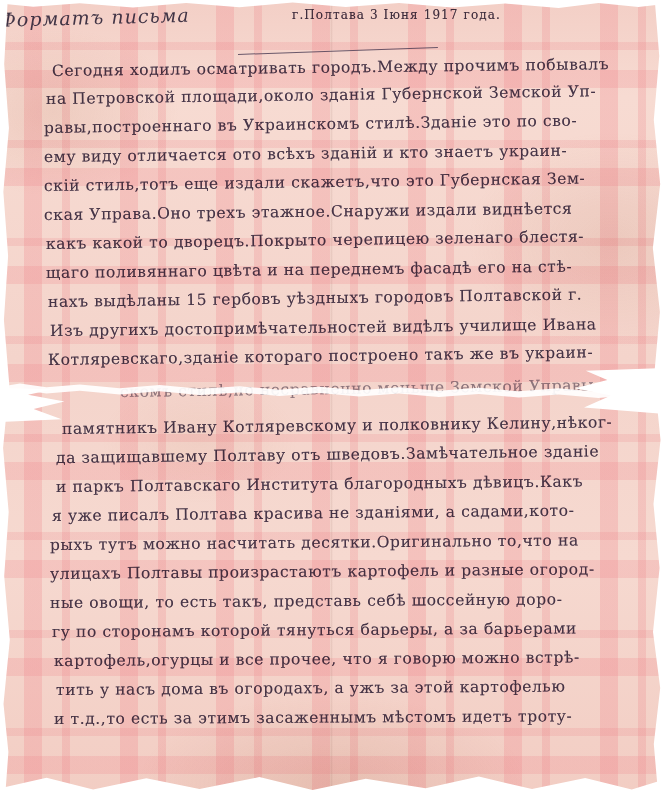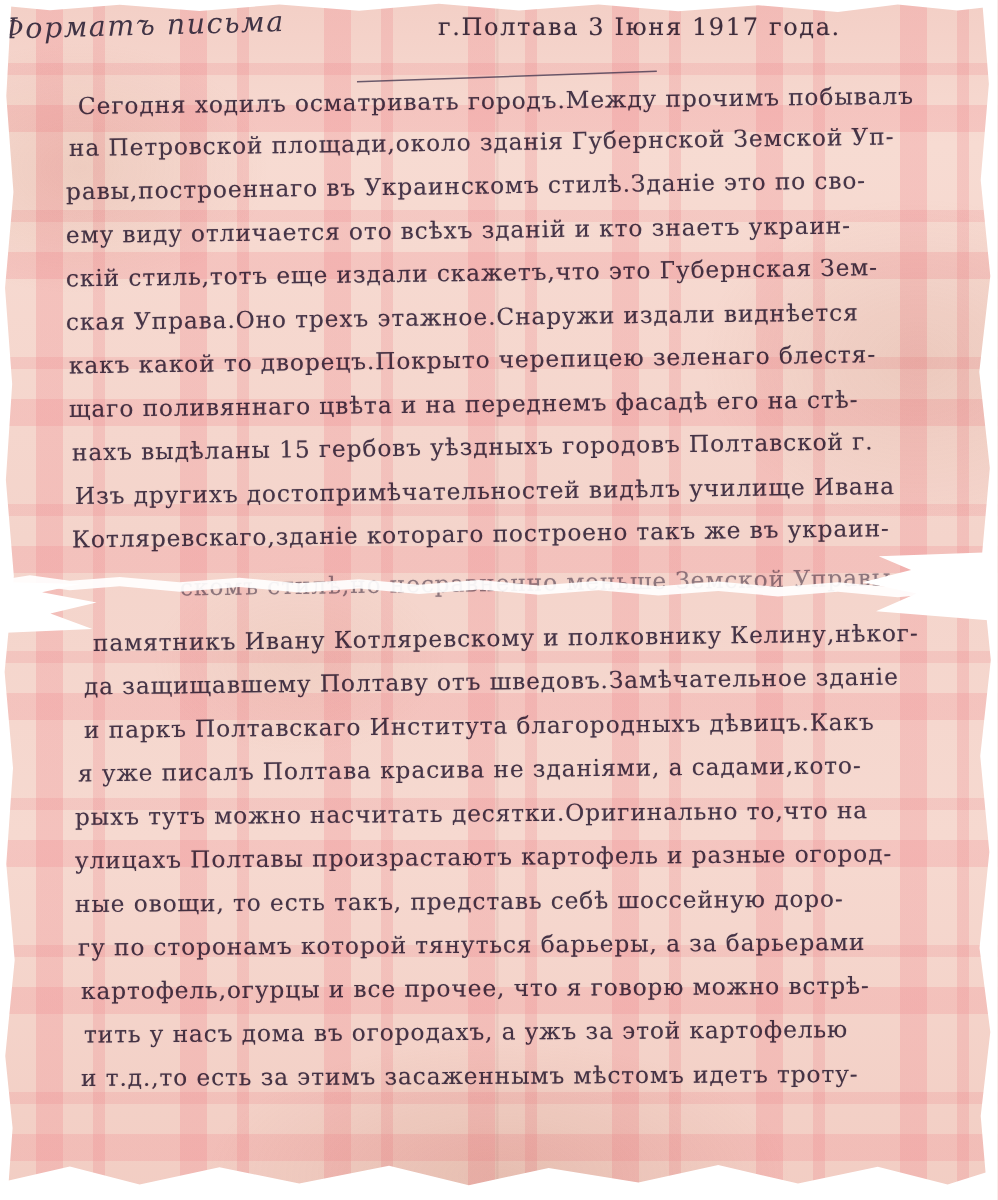--- a/index.html
+++ b/index.html
@@ -135,21 +135,21 @@
     color: #3a2f4a;
     font-family: "DejaVu Serif", serif;
     font-size: 15.5px;
     letter-spacing: 0.6px;
     text-shadow: 0 0 0.6px rgba(60,45,80,0.45);
     transform-origin: left center;
     mix-blend-mode: multiply;
     opacity: 0.93;
   }
   .hdr {
-    font-size: 16px;
+    font-size: 12px;
     letter-spacing: 1.1px;
     color: #33283f;
   }
   .sig {
     font-family: "DejaVu Serif", serif;
     font-size: 19px;
     font-style: italic;
     color: #2e2438;
     letter-spacing: 1px;
     opacity: 0.9;

